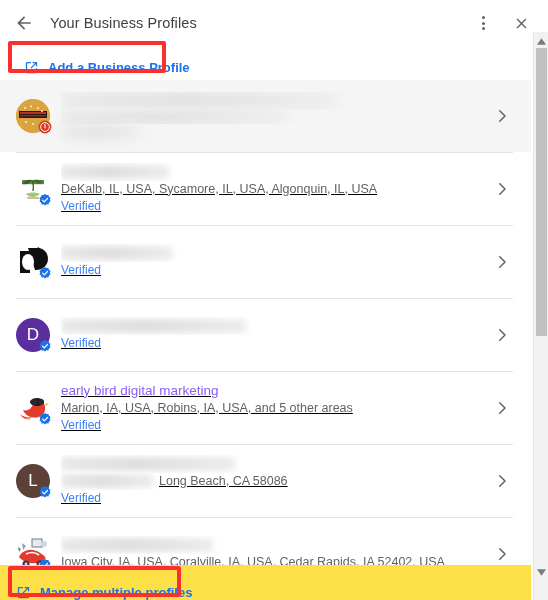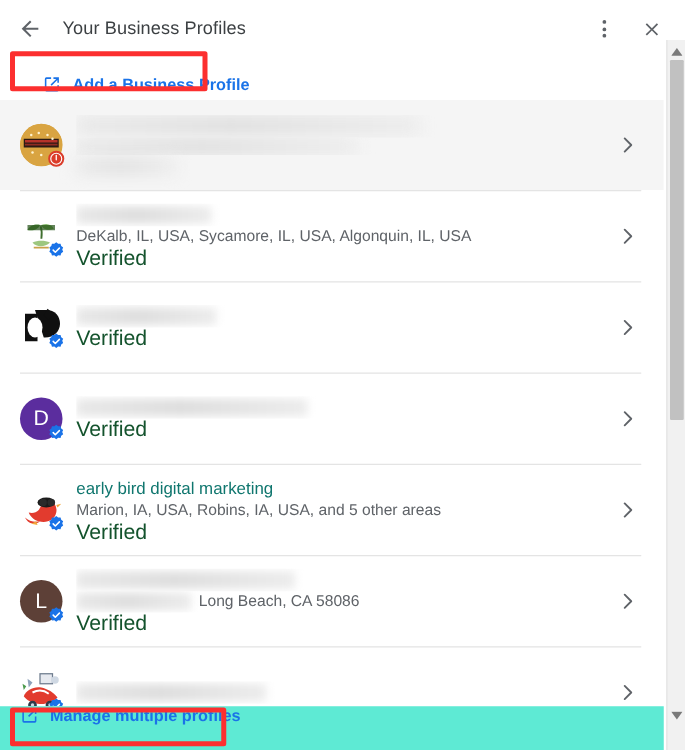--- a/index.html
+++ b/index.html
@@ -56,21 +56,21 @@
     flex: 0 0 auto;
   }
   .kebab { display: flex; flex-direction: column; gap: 2.5px; align-items:center; }
   .kebab i { width: 3px; height: 3px; border-radius: 50%; background: #5f6368; display:block; }
 
   
   .link-row {
     display: flex;
     align-items: center;
     height: 34px;
-    padding-left: 34px;
+    padding-left: 24px;
     background: #fff;
     box-sizing: border-box;
   }
   .ext-link {
     display: inline-flex;
     align-items: center;
     gap: 9px;
     color: #1a73e8;
     font-size: 13px;
     font-weight: bold;
@@ -142,40 +142,41 @@
     right: -2px;
     bottom: -1px;
     width: 14px;
     height: 14px;
   }
 
   .row-text {
     flex: 1 1 auto;
     min-width: 0;
     padding: 0 0;
+    text-decoration: underline;
   }
   .r-title {
     font-size: 13.5px;
-    color: #0f766e;
+    color: #8b5cf6;
     line-height: 18px;
     white-space: nowrap;
     overflow: hidden;
   }
   .r-sub {
     font-size: 12.5px;
     color: #5f6368;
     line-height: 17px;
     white-space: nowrap;
     overflow: hidden;
     display: flex;
     align-items: center;
   }
   .r-status {
-    font-size: 17px;
-    color: #14532d;
+    font-size: 12px;
+    color: #3b82f6;
     line-height: 17px;
   }
 
   
   .blur {
     display: inline-block;
     background: linear-gradient(90deg,#e8e8e8,#dedede 45%,#ececec);
     filter: blur(3.4px);
     border-radius: 2px;
     vertical-align: middle;
@@ -222,23 +223,23 @@
     border-radius: 1px;
     cursor: pointer;
   }
 
   
   .bottom-bar {
     position: absolute;
     left: 0; bottom: 0;
     width: 531px;
     height: 35px;
-    background: #5eead4;
-    display: flex;
-    align-items: flex-start;
+    background: #fde047;
+    display: flex;
+    align-items: flex-end;
     padding-left: 16px;
     box-sizing: border-box;
     z-index: 20;
   }
 </style>
 </head>
 <body>
 
 <div class="header">
   <div class="hdr-back">
@@ -476,20 +477,21 @@
       </div>
       <svg class="badge" viewBox="0 0 24 24">
         <path d="M12 1.5l2.6 2 3.3-.2.9 3.2 2.7 1.9-1.3 3 1.3 3-2.7 1.9-.9 3.2-3.3-.2-2.6 2-2.6-2-3.3.2-.9-3.2-2.7-1.9 1.3-3-1.3-3 2.7-1.9.9-3.2 3.3.2z" fill="#1a73e8"></path>
         <path d="M7.8 12.2l2.9 2.9 5.6-5.7" fill="none" stroke="#fff" stroke-width="2.1" stroke-linecap="round" stroke-linejoin="round"></path>
       </svg>
     </div>
     <div class="row-text">
       <div class="r-title">
         <span class="blur" style="width:152px;height:14px"></span>
       </div>
+      <div class="r-sub">Iowa City, IA, USA, Coralville, IA, USA, Cedar Rapids, IA 52402, USA</div>
       <div class="r-status"></div>
     </div>
     <div class="chev">
       <svg width="18" height="18" viewBox="0 0 24 24">
         <path d="M9 5l7 7-7 7" fill="none" stroke="#5f6368" stroke-width="2" stroke-linecap="round" stroke-linejoin="round"></path>
       </svg>
     </div>
   </div>
 
 </div>

